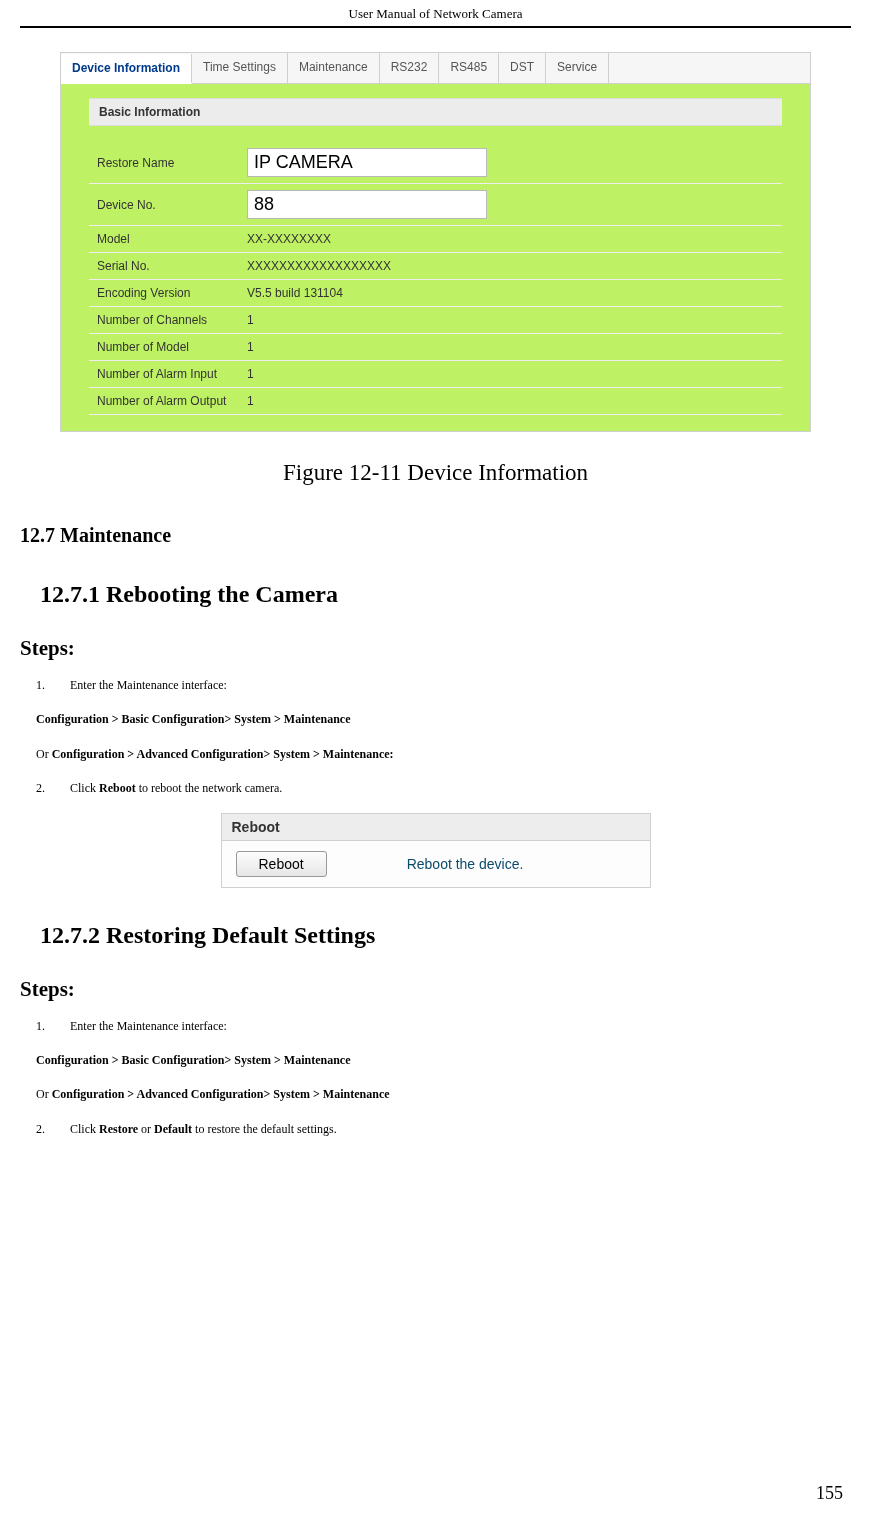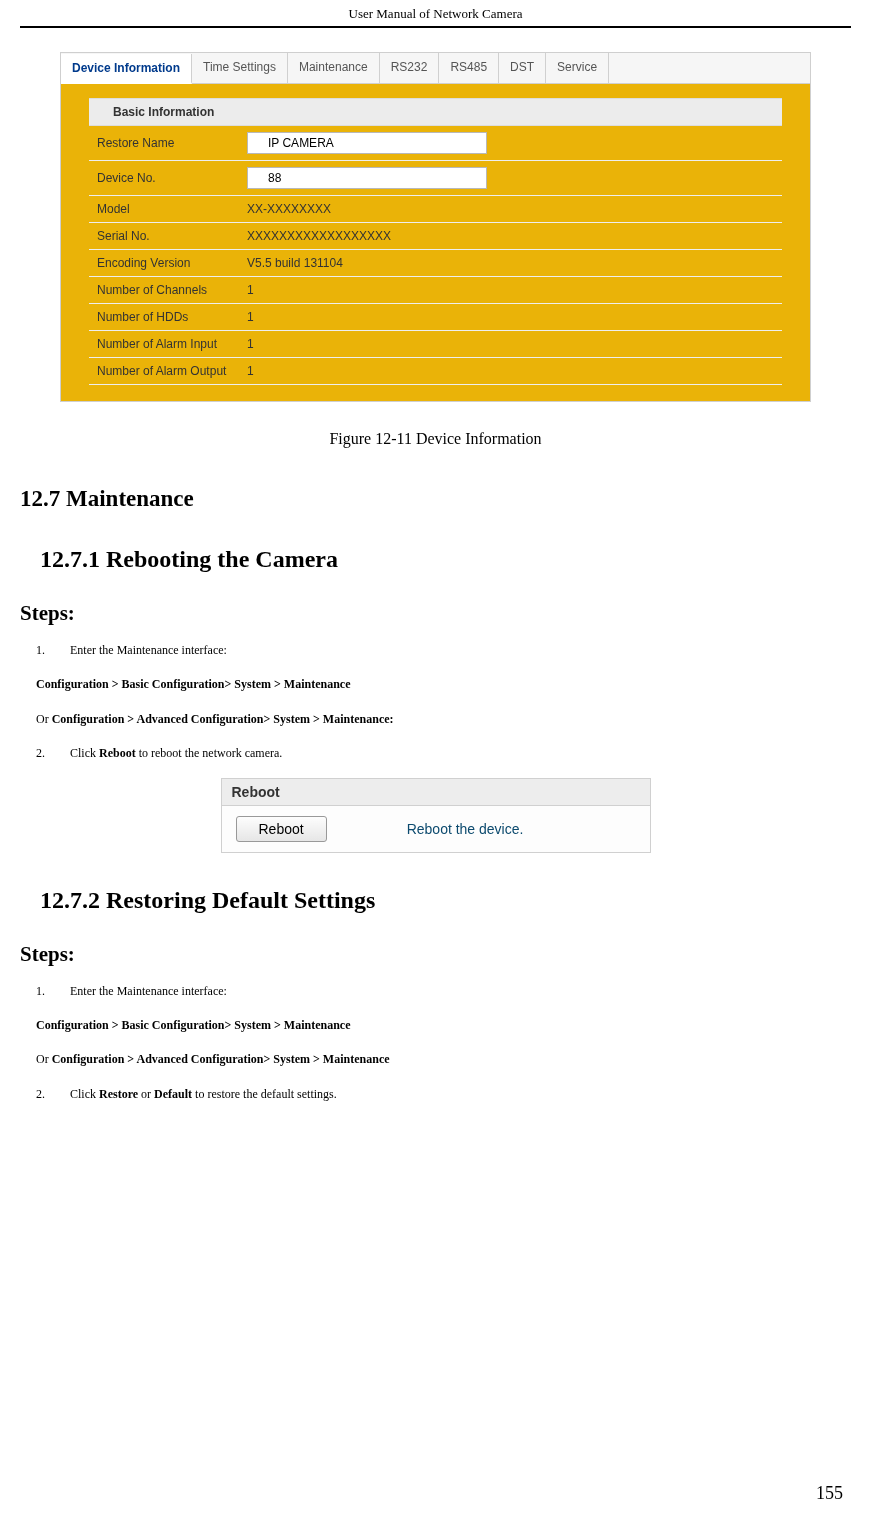--- a/index.html
+++ b/index.html
@@ -17,21 +17,21 @@
       padding: 6px 0 4px 0;
       border-bottom: 2px solid #000;
       margin: 0 20px;
     }
     .content {
       padding: 0 20px;
     }
     .screenshot1 {
       border: 1px solid #cfcfcf;
       margin: 24px 40px 0 40px;
-      background: #eab308;
+      background: #bef264;
       font-family: Arial, Helvetica, sans-serif;
       font-size: 12px;
       color: #333;
     }
     .tabs {
       display: flex;
       border-bottom: 1px solid #d0d0d0;
       background: #f6f6f6;
     }
     .tab {
@@ -45,53 +45,53 @@
       background: #fff;
       color: #003a8c;
       font-weight: bold;
       border-bottom: 2px solid #fff;
       position: relative;
       top: 1px;
     }
     .section-header {
       background: #ececec;
       font-weight: bold;
-      padding: 6px 24px;
+      padding: 6px 10px;
       border-top: 1px solid #ddd;
       border-bottom: 1px solid #ddd;
-      margin: 14px 28px 0 28px;
+      margin: 14px 28px 16px 28px;
       font-size: 12px;
     }
     .info-table {
       margin: 0 28px 16px 28px;
       border-collapse: collapse;
       width: calc(100% - 56px);
     }
     .info-table tr { border-bottom: 1px solid #eee; }
     .info-table td {
       padding: 6px 8px;
       font-size: 12px;
       color: #333;
       vertical-align: middle;
     }
     .info-table td.label { width: 150px; }
     .text-input {
       border: 1px solid #b8b8b8;
-      padding: 3px 20px;
-      font-size: 12px;
+      padding: 3px 6px;
+      font-size: 18px;
       width: 240px;
       font-family: Arial, Helvetica, sans-serif;
     }
     .caption {
       text-align: center;
-      font-size: 16px;
+      font-size: 23px;
       margin: 28px 0 12px 0;
     }
     .h1 {
-      font-size: 23px;
+      font-size: 20px;
       font-weight: bold;
       margin: 38px 0 12px 0;
     }
     .h2 {
       font-size: 24px;
       font-weight: bold;
       margin: 34px 0 14px 20px;
     }
     .steps-label {
       font-weight: bold;
@@ -183,21 +183,21 @@
           </tr>
       <tr>
             <td class="label">Encoding Version</td>
             <td>V5.5 build 131104</td>
           </tr>
       <tr>
             <td class="label">Number of Channels</td>
             <td>1</td>
           </tr>
       <tr>
-            <td class="label">Number of HDDs</td>
+            <td class="label">Number of Model</td>
             <td>1</td>
           </tr>
       <tr>
             <td class="label">Number of Alarm Input</td>
             <td>1</td>
           </tr>
       <tr>
             <td class="label">Number of Alarm Output</td>
             <td>1</td>
           </tr>

